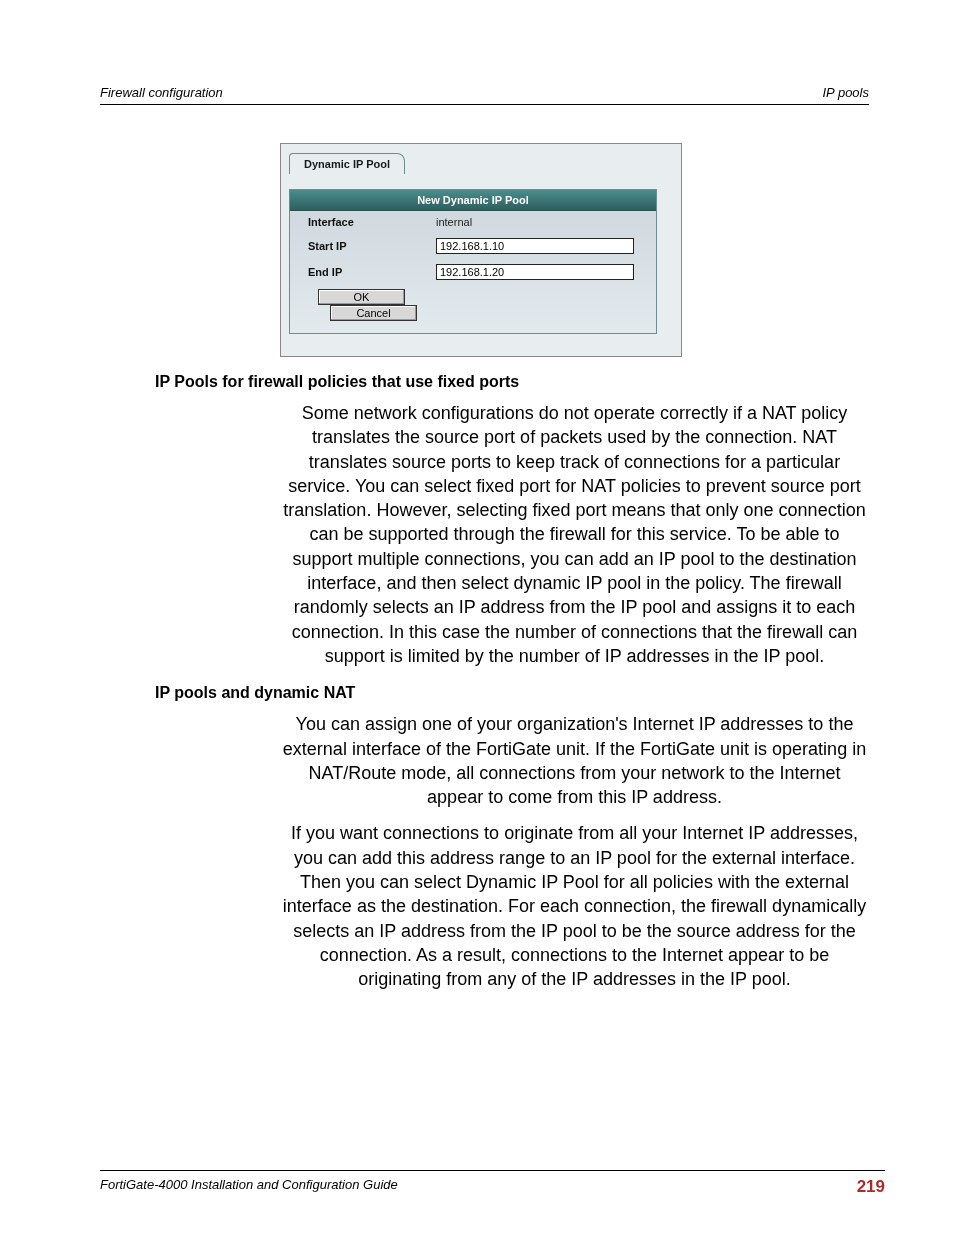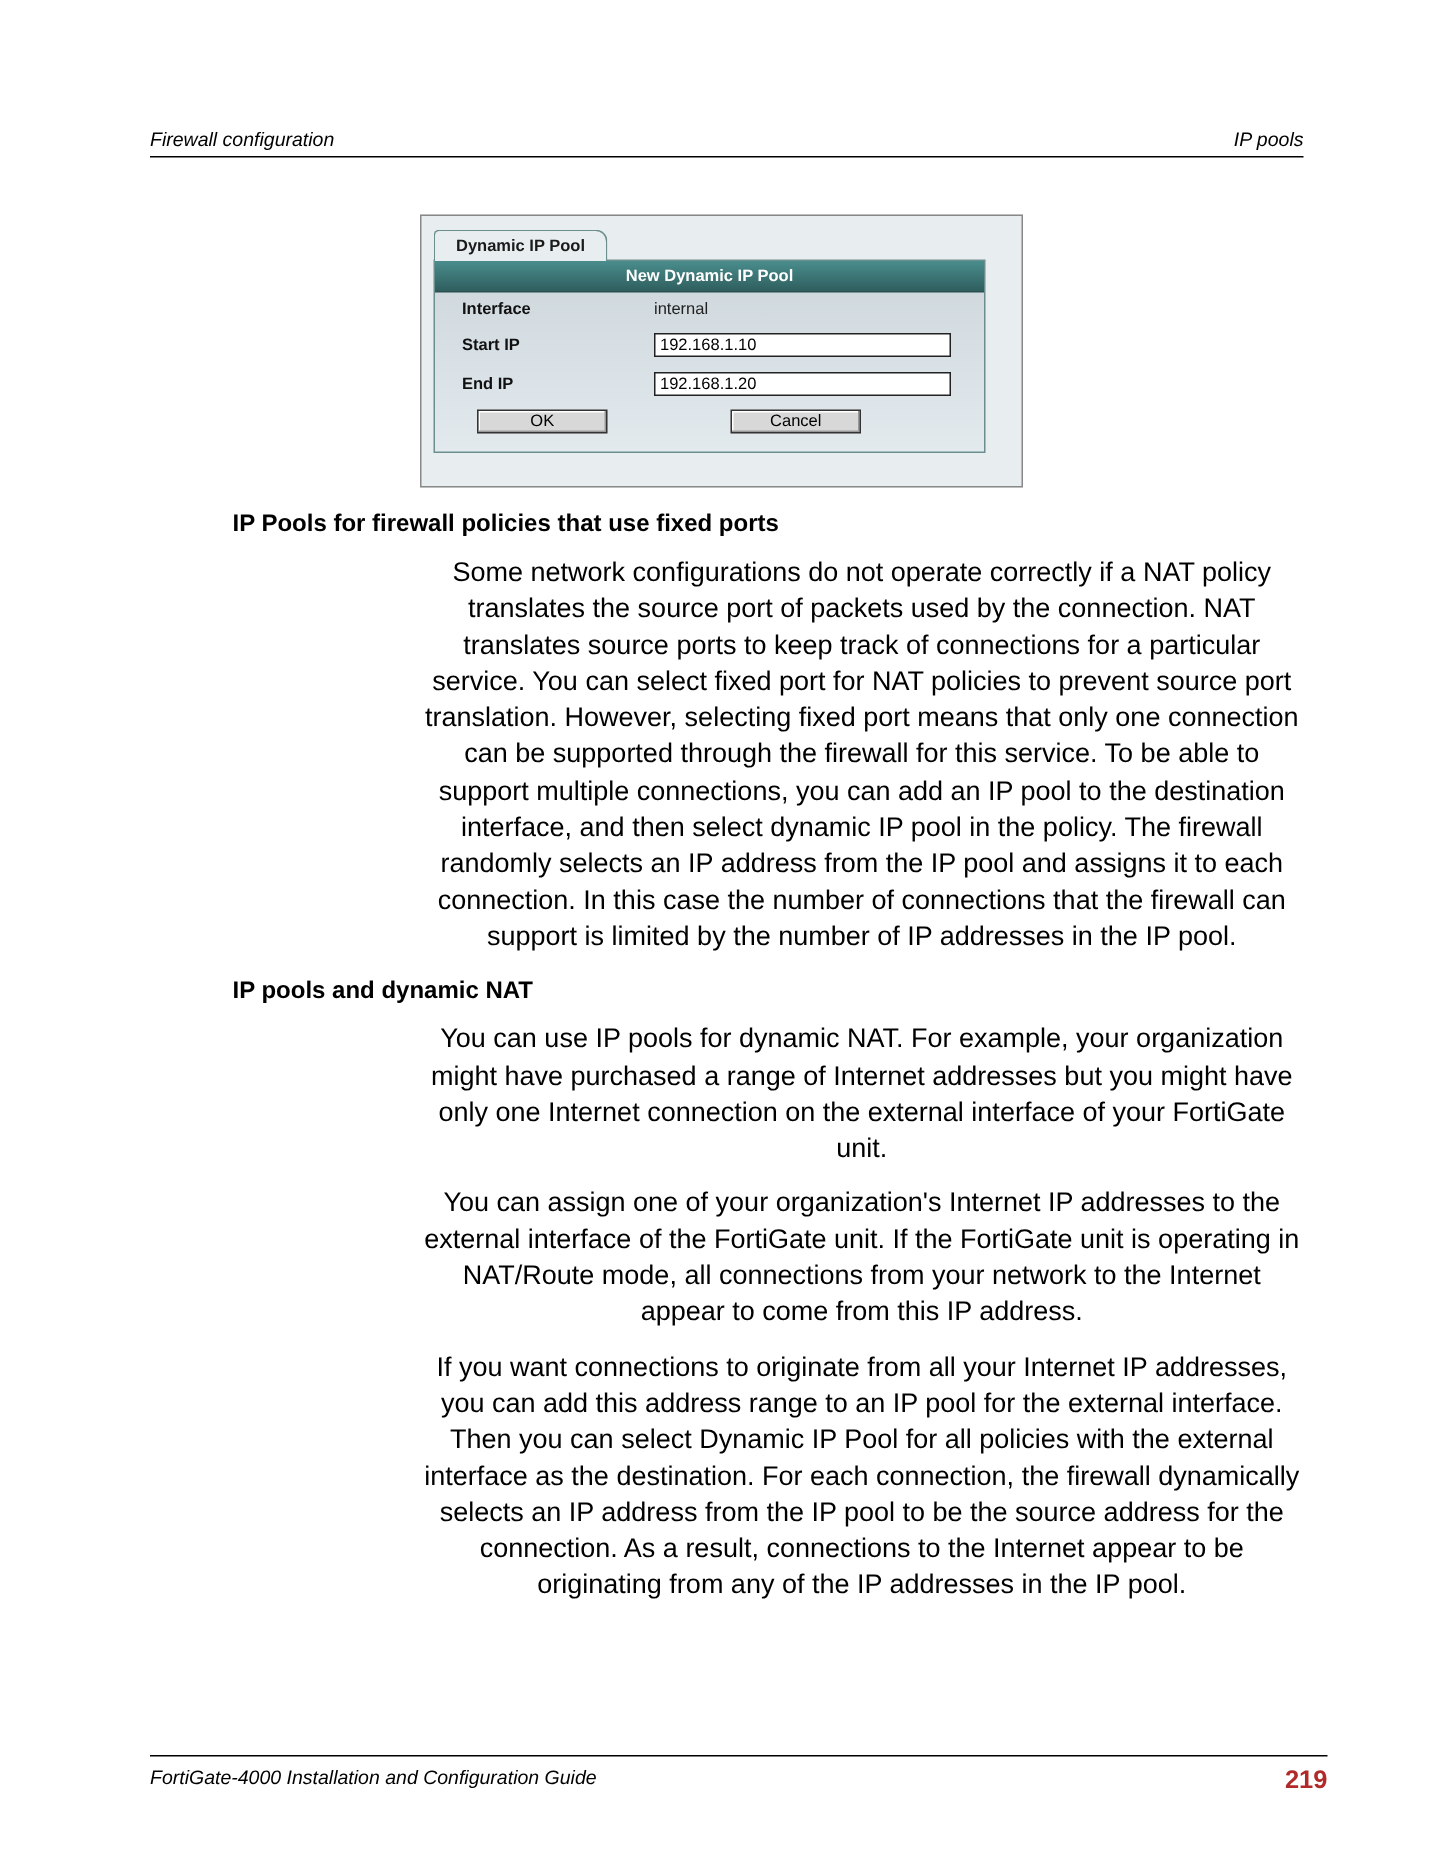--- a/index.html
+++ b/index.html
@@ -35,21 +35,21 @@
     margin-bottom: 10px;
   }
   .figure-box {
     margin-left: 180px;
     width: 400px;
     border: 1px solid #888;
     background: #e8eef0;
     padding: 0;
   }
   .tab-row {
-    padding: 8px 8px 0 8px;
+    padding: 8px 8px 16px 8px;
   }
   .tab {
     display: inline-block;
     font-family: Verdana, Arial, sans-serif;
     font-size: 11px;
     font-weight: bold;
     color: #1a1a1a;
     padding: 4px 14px;
     border: 1px solid #6b8e8e;
     border-bottom: none;
@@ -95,20 +95,21 @@
     width: 190px;
     font-family: Verdana, Arial, sans-serif;
     font-size: 11px;
     padding: 1px 3px;
     border: 1px solid #222;
     background: #fff;
   }
   .btn-row {
     display: flex;
     padding: 4px 18px 0 18px;
+    flex-direction: column;
   }
   .ui-btn {
     font-family: Verdana, Arial, sans-serif;
     font-size: 11px;
     width: 85px;
     text-align: center;
     padding: 1px 0;
     border: 1px solid #333;
     background: #d8d8d8;
     margin-right: 60px;
@@ -179,21 +180,20 @@
         <div class="ui-btn">OK</div>
         <div class="ui-btn" style="margin-left:22px;">Cancel</div>
       </div>
     </div>
   </div>
 
   <h3 class="section">IP Pools for firewall policies that use fixed ports</h3>
   <p class="body">Some network configurations do not operate correctly if a NAT policy translates the source port of packets used by the connection. NAT translates source ports to keep track of connections for a particular service. You can select fixed port for NAT policies to prevent source port translation. However, selecting fixed port means that only one connection can be supported through the firewall for this service. To be able to support multiple connections, you can add an IP pool to the destination interface, and then select dynamic IP pool in the policy. The firewall randomly selects an IP address from the IP pool and assigns it to each connection. In this case the number of connections that the firewall can support is limited by the number of IP addresses in the IP pool.</p>
 
   <h3 class="section">IP pools and dynamic NAT</h3>
-  <p class="body">You can use IP pools for dynamic NAT. For example, your organization might have purchased a range of Internet addresses but you might have only one Internet connection on the external interface of your FortiGate unit.</p>
   <p class="body">You can assign one of your organization's Internet IP addresses to the external interface of the FortiGate unit. If the FortiGate unit is operating in NAT/Route mode, all connections from your network to the Internet appear to come from this IP address.</p>
   <p class="body">If you want connections to originate from all your Internet IP addresses, you can add this address range to an IP pool for the external interface. Then you can select Dynamic IP Pool for all policies with the external interface as the destination. For each connection, the firewall dynamically selects an IP address from the IP pool to be the source address for the connection. As a result, connections to the Internet appear to be originating from any of the IP addresses in the IP pool.</p>
 
   <div class="footer">
     <span class="ftitle">FortiGate-4000 Installation and Configuration Guide</span>
     <span class="pnum">219</span>
   </div>
 </div>
 
 </body></html>

